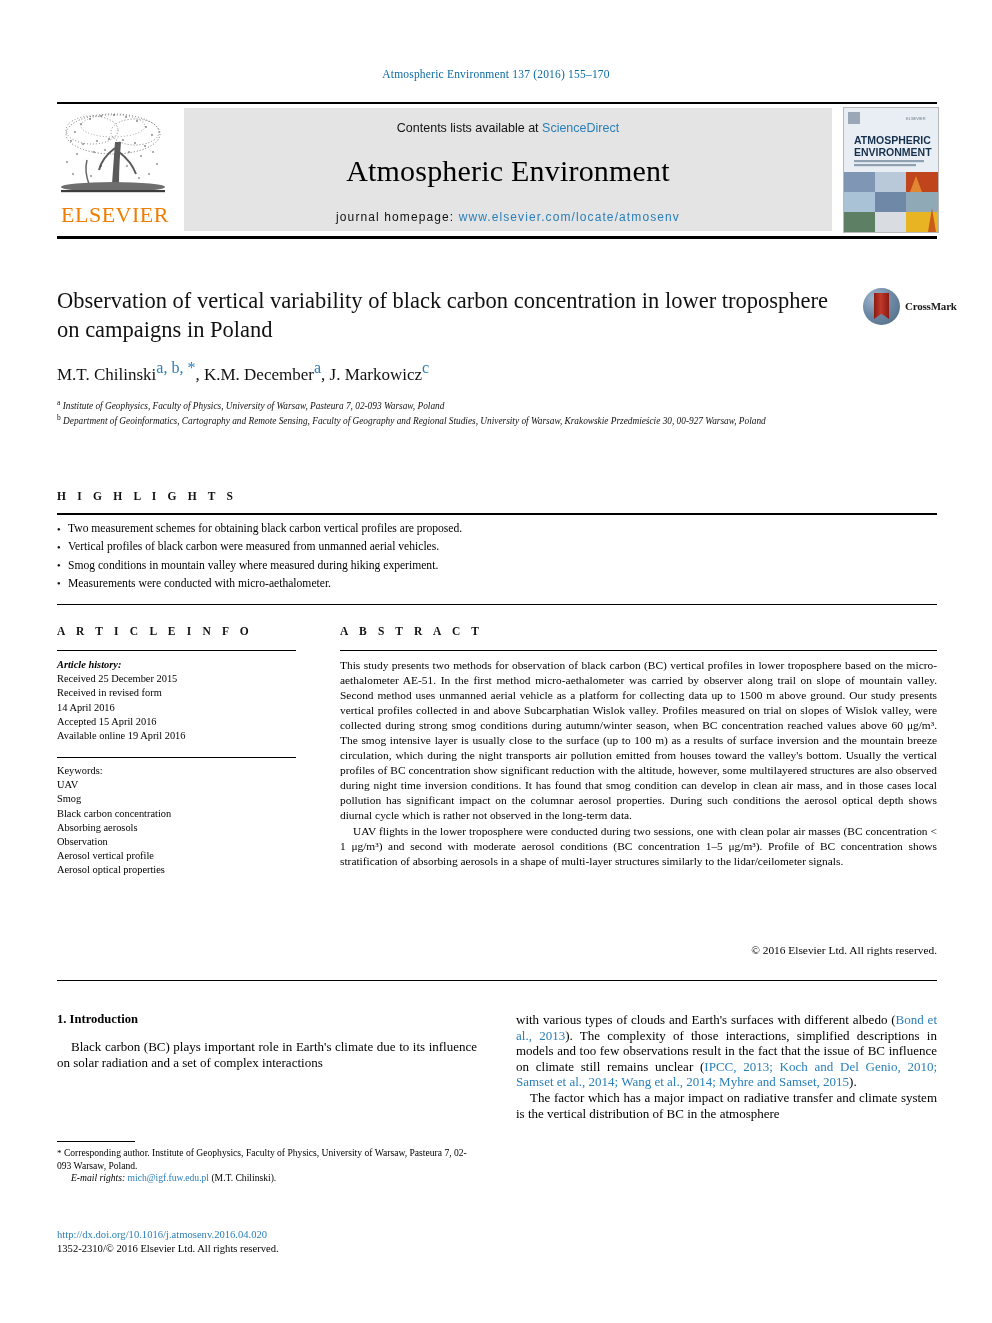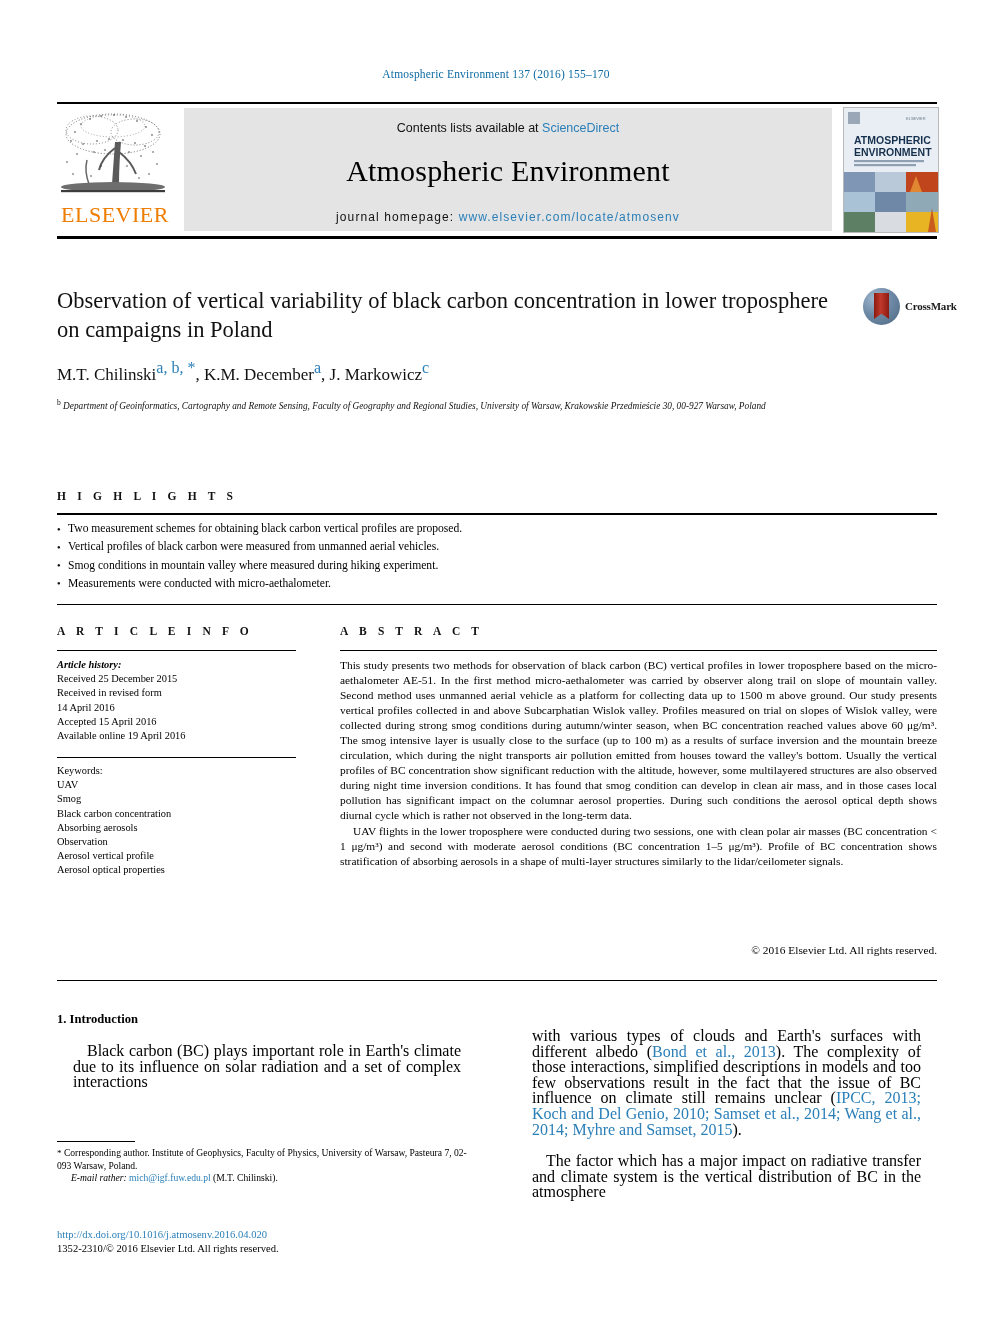--- a/index.html
+++ b/index.html
@@ -272,25 +272,25 @@
     left: 516px; top: 1012px;
     width: 421px;
   }
   .h1-sec {
     font-size: 12.6px;
     font-weight: bold;
     font-family: "Liberation Serif", serif;
     margin: 0 0 12px 0;
   }
   .body-p {
-    font-size: 16px;
+    font-size: 13px;
     line-height: 15.6px;
     text-align: justify;
     font-family: "Liberation Serif", serif;
-    margin: 16px;
+    margin: 0;
     text-indent: 14px;
   }
   .body-p.noindent { text-indent: 0; }
   .ref { color: #2a7fb8; }
 
   
   .foot-rule {
     position: absolute;
     left: 57px; top: 1141px;
     width: 78px; height: 1px; background: #000;
@@ -413,20 +413,21 @@
     </div>
   </div>
   <div class="masthead-rule-bottom"></div>
 
   <div class="title-block">
     <div class="art-title">Observation of vertical variability of black carbon concentration in lower troposphere on campaigns in Poland</div>
     <div class="authors">
       <span>M.T. Chilinski</span><sup>a, b, *</sup>, <span>K.M. December</span><sup>a</sup>, <span>J. Markowicz</span><sup>c</sup>
     </div>
     <div class="affils">
+      <div><sup>a</sup> <span>Institute of Geophysics, Faculty of Physics, University of Warsaw, Pasteura 7, 02-093 Warsaw, Poland</span></div>
       <div><sup>b</sup> <span>Department of Geoinformatics, Cartography and Remote Sensing, Faculty of Geography and Regional Studies, University of Warsaw, Krakowskie Przedmieście 30, 00-927 Warsaw, Poland</span></div>
     </div>
   </div>
 
   <div class="crossmark">
     <div class="cm-disc"></div>
     <div class="cm-book"></div>
     <div class="cm-text">CrossMark</div>
   </div>
 
@@ -483,21 +484,21 @@
     <p class="body-p">The factor which has a major impact on radiative transfer and climate system is the vertical distribution of BC in the atmosphere</p>
   </div>
 
   <div class="foot-rule"></div>
   <div class="footnote">
     <div>
       <span class="star">*</span>
       <span>Corresponding author. Institute of Geophysics, Faculty of Physics, University of Warsaw, Pasteura 7, 02-093 Warsaw, Poland.</span>
     </div>
     <div style="text-indent:14px;">
-      <span class="em">E-mail rather:</span>
+      <span class="em">E-mail rights:</span>
       <span class="link">mich@igf.fuw.edu.pl</span>
       <span>(M.T. Chilinski).</span>
     </div>
   </div>
 
   <div class="doi-block">
     <div class="doi">http://dx.doi.org/10.1016/j.atmosenv.2016.04.020</div>
     <div>1352-2310/© 2016 Elsevier Ltd. All rights reserved.</div>
   </div>
 

